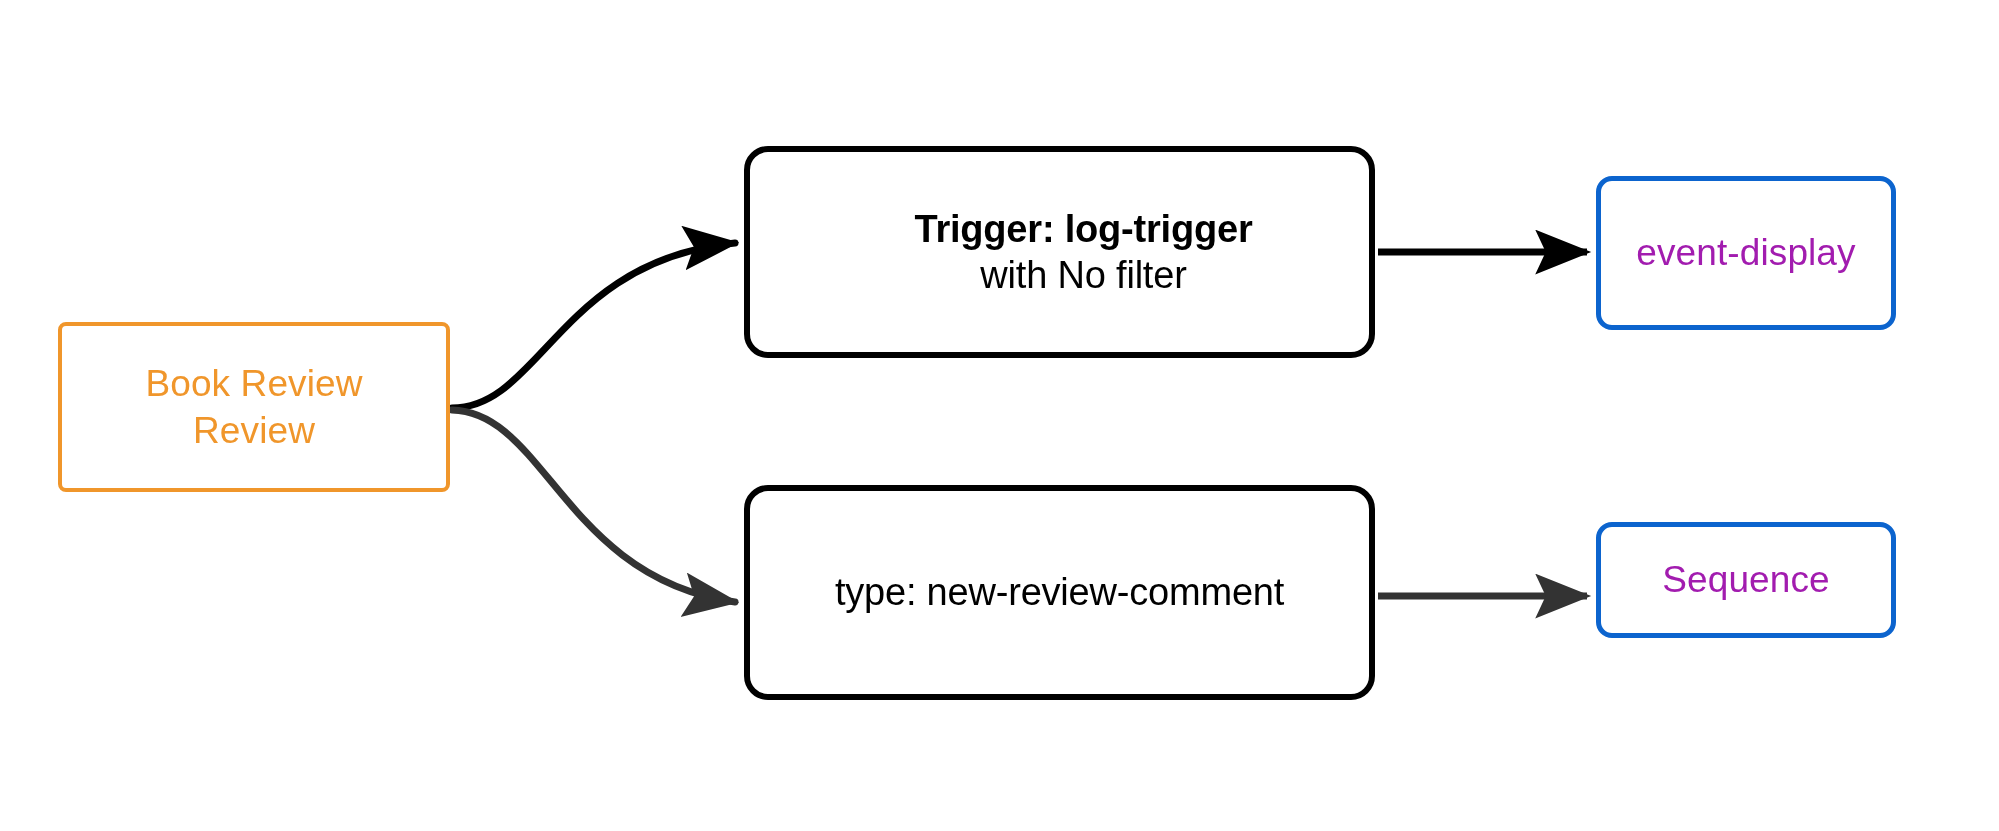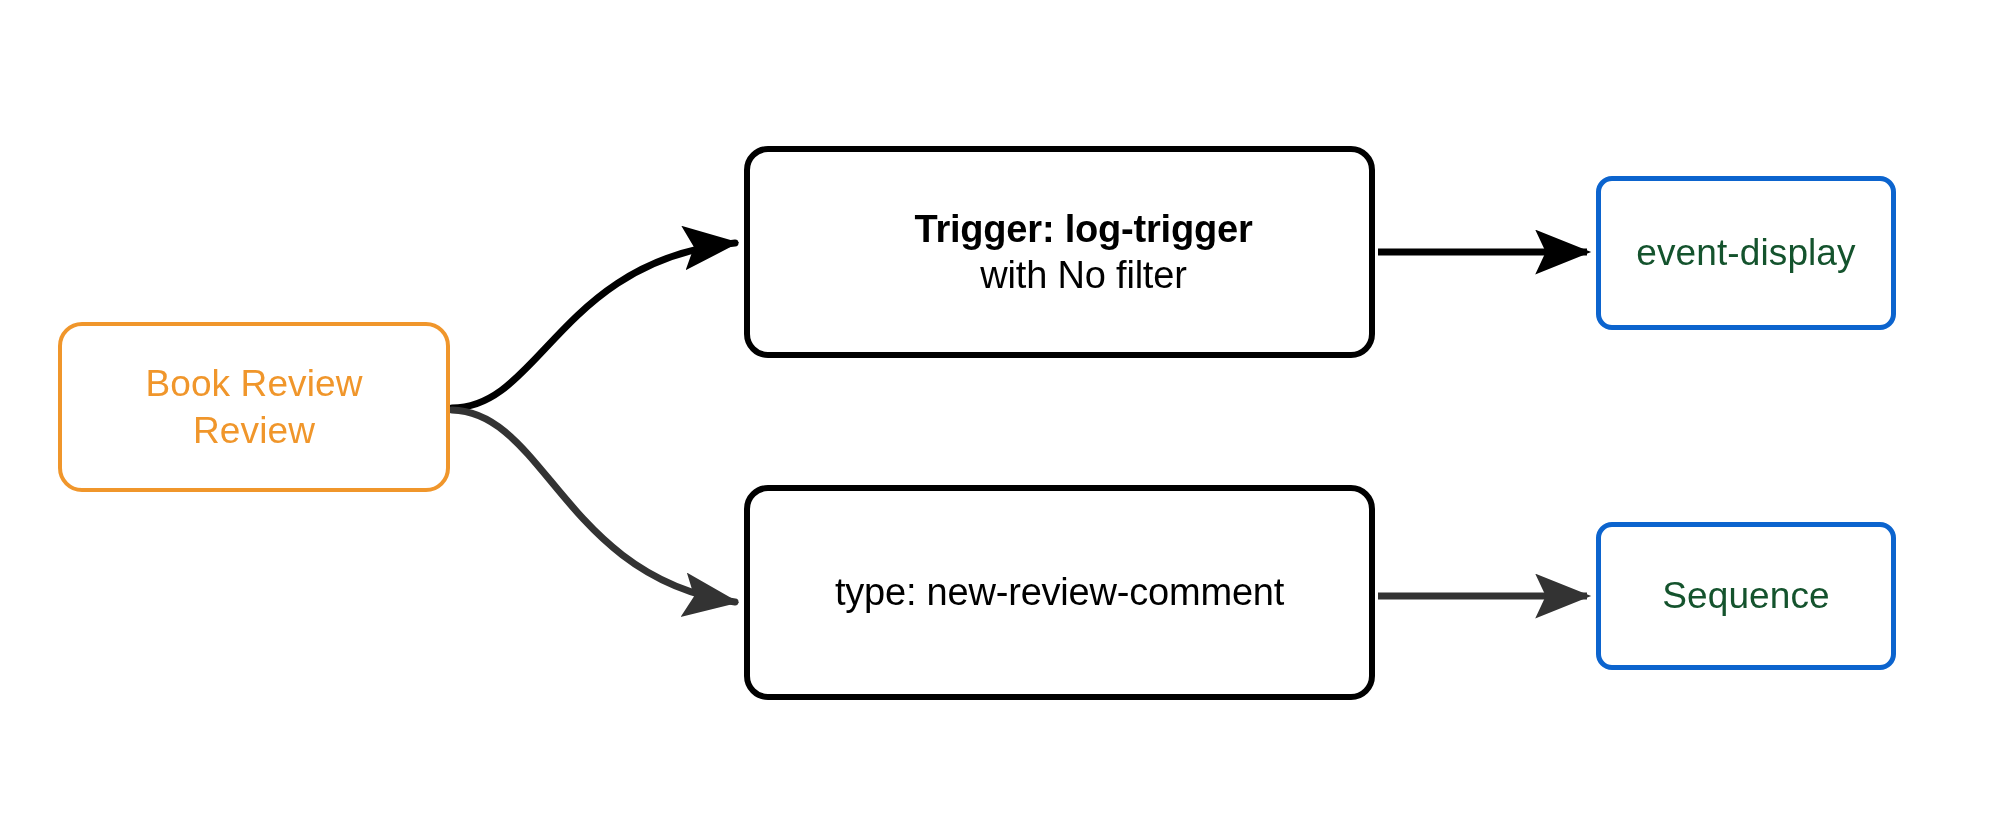--- a/index.html
+++ b/index.html
@@ -37,21 +37,21 @@
     text-align: center;
   }
 
   
   .node-broker {
     left: 58px;
     top: 322px;
     width: 392px;
     height: 170px;
     border: 4px solid #f0962b;
-    border-radius: 24px;
+    border-radius: 8px;
     color: #f0962b;
   }
   .node-broker .line {
     font-size: 37px;
     line-height: 1.28;
     font-weight: 400;
     letter-spacing: 0.1px;
   }
 
   
@@ -83,30 +83,30 @@
     line-height: 1.22;
     letter-spacing: -0.2px;
   }
 
   
   .node-sink {
     left: 1596px;
     width: 300px;
     border: 5px solid #0c64ce;
     border-radius: 16px;
-    color: #14532d;
+    color: #a21caf;
     align-items: center;
   }
   .node-sink-1 {
     top: 176px;
     height: 154px;
   }
   .node-sink-2 {
     top: 522px;
-    height: 148px;
+    height: 116px;
   }
   .node-sink .line {
     font-size: 37px;
     font-weight: 400;
     line-height: 1.25;
     letter-spacing: 0.1px;
   }
 </style>
 </head>
 <body>

